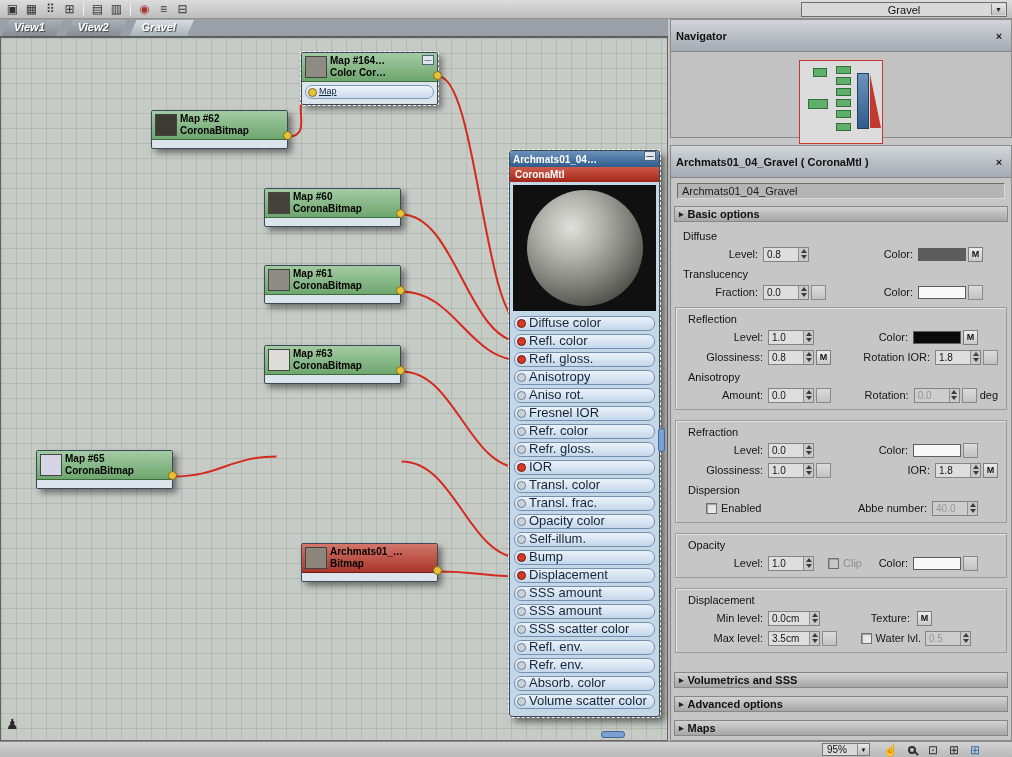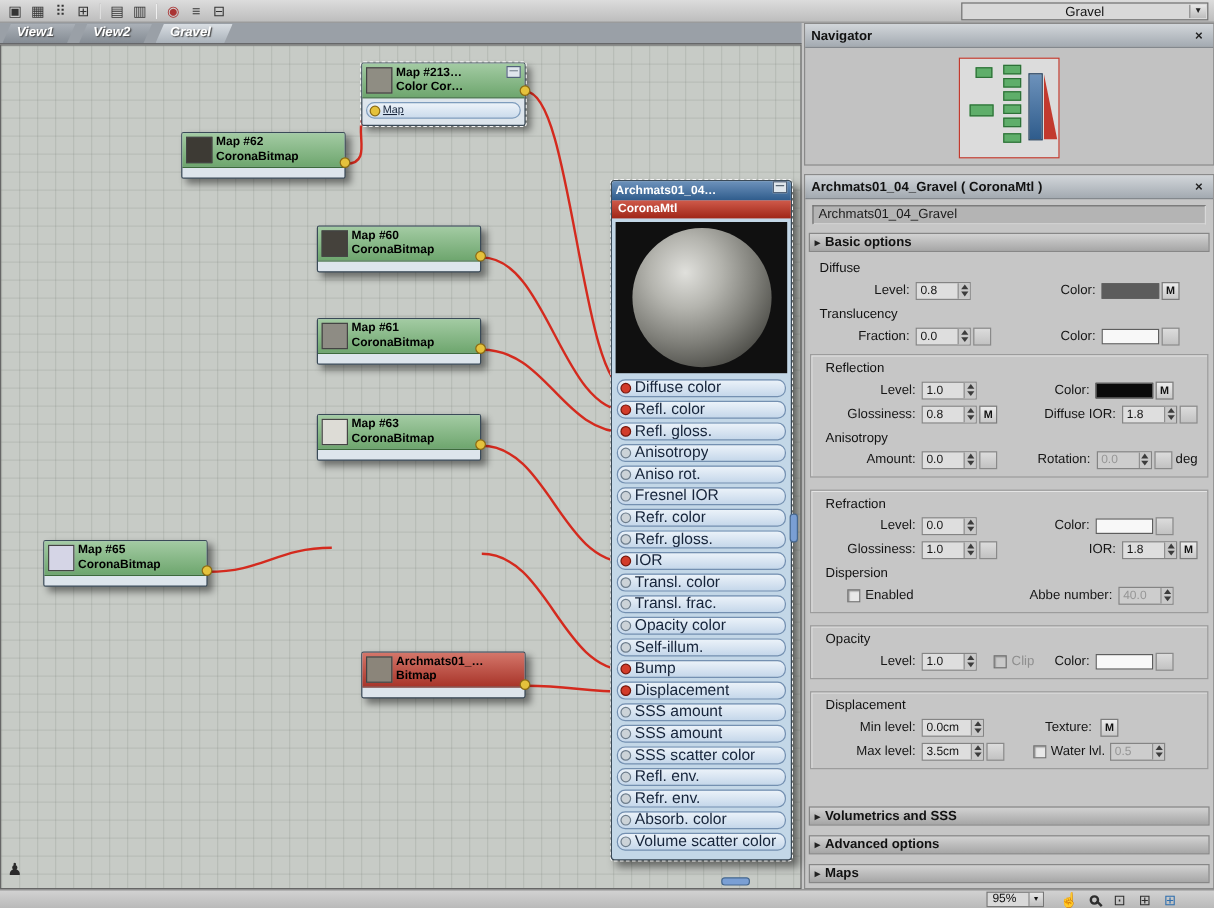--- a/index.html
+++ b/index.html
@@ -51,21 +51,21 @@
 .sphere{width:116px;height:116px;border-radius:50%;background:radial-gradient(circle at 38% 32%,#e0e0dc 0%,#b4b4ae 28%,#80807a 55%,#4c4c47 80%,#262624 98%);}
 .mslots{padding:2px 4px 0;}
 .mslot{position:relative;height:15px;display:flex;align-items:flex-end;background:linear-gradient(#ebf2f9,#c5d7ea);border:1px solid #7490b1;border-radius:7px;font-size:13px;padding-left:14px;margin-bottom:3px;color:#16243a;}
 
 #corner-icon{position:absolute;left:5px;bottom:8px;z-index:2;font-size:14px;color:#2a2a2a;}
 .vthumb{position:absolute;right:2px;top:390px;width:7px;height:24px;background:#7a9fd4;border:1px solid #46688f;border-radius:3px;z-index:4;}
 .hthumb{position:absolute;left:600px;bottom:2px;width:24px;height:7px;background:#7a9fd4;border:1px solid #46688f;border-radius:3px;z-index:4;}
 
 
 #navigator{position:absolute;left:670px;top:19px;width:342px;height:119px;background:#c2c2c2;border:1px solid #8a8a8a;}
-.ptitle{height:20px;background:linear-gradient(#d2d6da,#a3aab1);border-bottom:1px solid #83888d;display:flex;align-items:center;padding:0 5px;font-weight:bold;font-size:11px;color:#111;}
+.ptitle{height:32px;background:linear-gradient(#d2d6da,#a3aab1);border-bottom:1px solid #83888d;display:flex;align-items:center;padding:0 5px;font-weight:bold;font-size:11px;color:#111;}
 .xbtn{margin-left:auto;font-size:11px;font-weight:bold;color:#222;width:14px;text-align:center;cursor:default;}
 .navcontent{position:relative;height:101px;}
 .navthumb{position:absolute;left:128px;top:8px;width:84px;height:84px;background:#dcdcdc;border:1px solid #c23a2e;}
 .nshape{position:absolute;}
 .ng{background:#5fae6a;border:1px solid #2e7038;}
 .nb{background:linear-gradient(#6d92bb,#2f5c8c);border:1px solid #223f5e;}
 .nr{width:0;height:0;border-top:54px solid transparent;border-left:11px solid #c23a2e;}
 
 #params{position:absolute;left:670px;top:145px;width:342px;height:596px;background:#c6c6c6;border:1px solid #8a8a8a;display:flex;flex-direction:column;overflow:hidden;}
 .namefield{height:16px;margin:5px 6px 3px;background:#b4b4b4;border:1px solid #6e6e6e;border-bottom-color:#d8d8d8;border-right-color:#d8d8d8;padding:1px 4px;color:#1c1c1c;}
@@ -149,21 +149,21 @@
       <path d="M172.5,438.5 C218.85,438.5 229.15,418.5 275.5,418.5"></path>
       <path d="M437.5,533.5 C475.3,533.5 483.7,538.5 521.5,538.5"></path>
     </svg>
   <span id="corner-icon">♟</span>
   <span class="vthumb"></span>
   <span class="hthumb"></span>
 <div class="node green selected" style="left: 300px; top: 14px; width: 137px;">
       <div class="nhead">
         <span class="thumb" style="background: rgb(143, 141, 131);"></span>
         <div class="ntitle">
-          <div>Map #213…</div>
+          <div>Map #164…</div>
           <div>Color Cor…</div>
         </div>
         <span class="minbtn">—</span>
       </div>
       <div class="nbody">
         <div class="nslot">
           <span class="socket in sock-y"></span>
           <span class="slabel">Map</span>
         </div>
       </div>
@@ -407,21 +407,21 @@
       <span class="swatch" style="background: rgb(10, 10, 10);"></span>
       <span class="mbtn">M</span>
     </div>
     <div class="prow">
       <span class="lab c1">Glossiness:</span>
       <span class="spn">
           <span class="v">0.8</span>
           <i class="ar"></i>
         </span>
       <span class="mbtn">M</span>
-      <span class="lab c2">Diffuse IOR:</span>
+      <span class="lab c2">Rotation IOR:</span>
       <span class="spn">
           <span class="v">1.8</span>
           <i class="ar"></i>
         </span>
       <span class="sbtn"></span>
     </div>
     <div class="seclab">Anisotropy</div>
     <div class="prow">
       <span class="lab c1">Amount:</span>
       <span class="spn">

